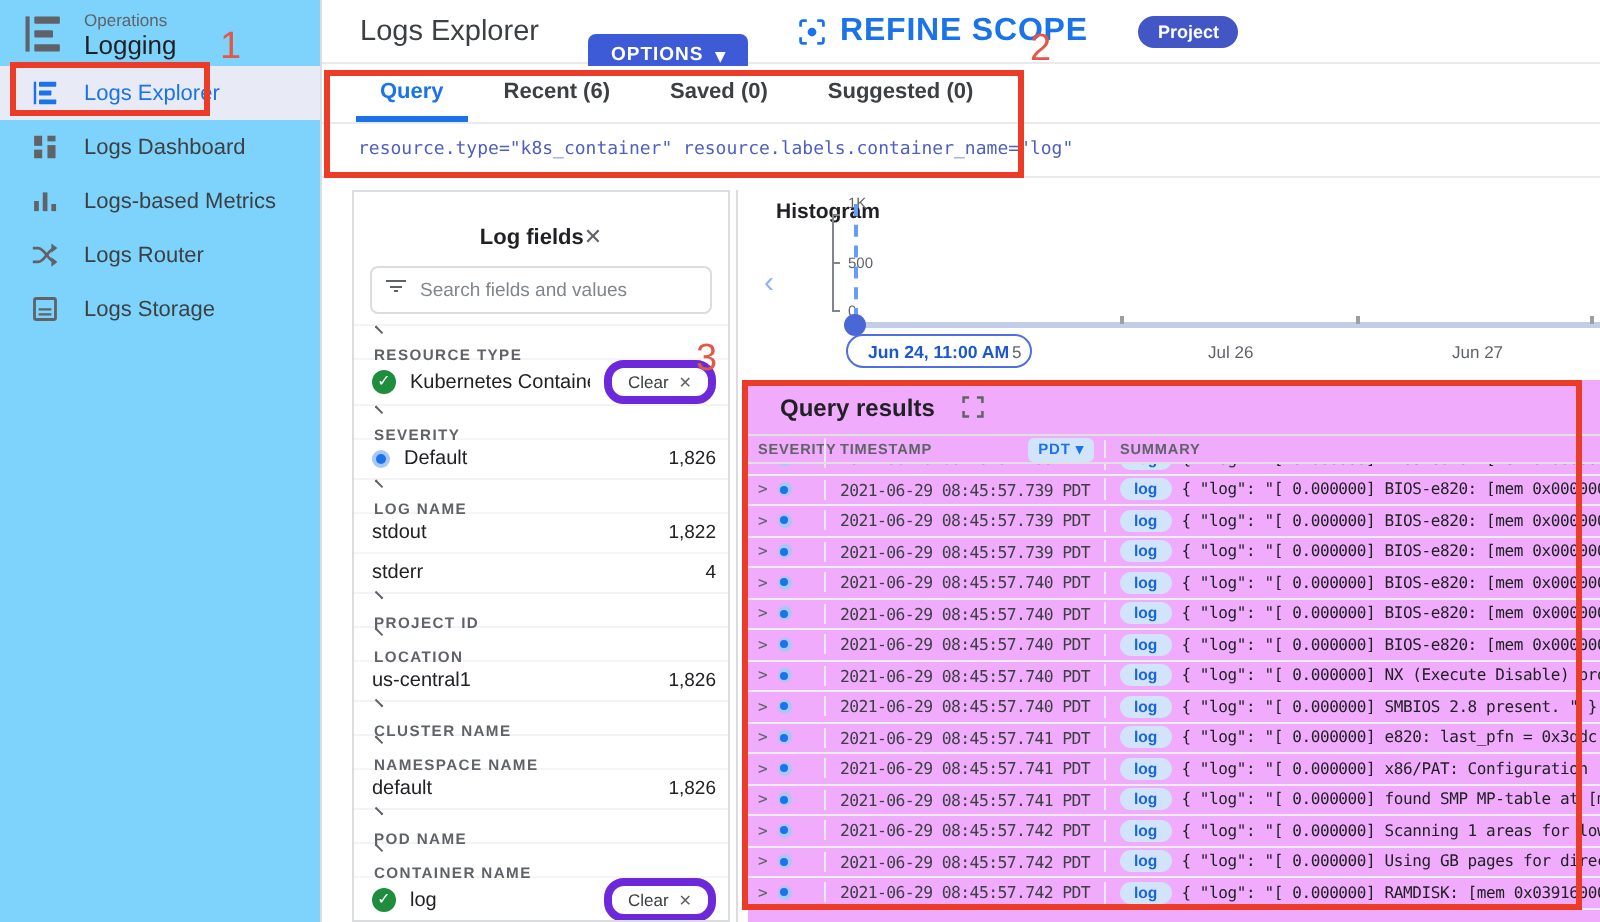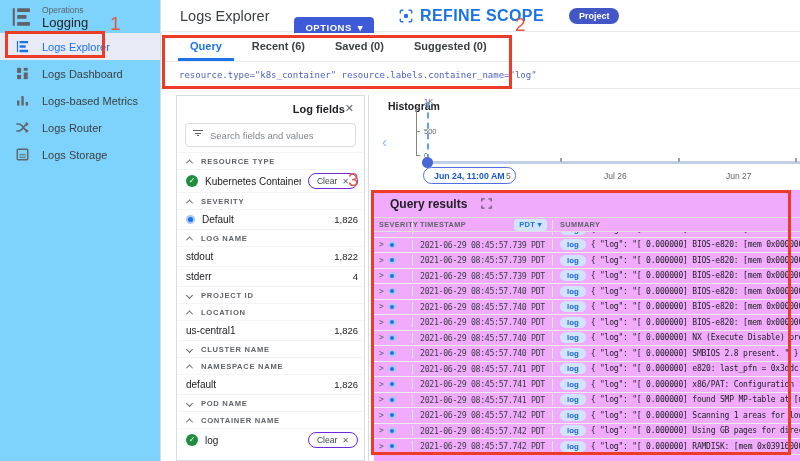--- a/index.html
+++ b/index.html
@@ -28,42 +28,42 @@
 
   
   .tabs-row { position:absolute; left:161px; top:33px; width:639px; height:29px; display:flex; align-items:stretch; gap:6px; padding-left:17px; border-bottom:1px solid #e8eaed; background:#fff; }
   .tab { display:flex; align-items:center; padding:0 12px; font-size:11px; font-weight:bold; color:#3c4043; border-bottom:3px solid transparent; cursor:pointer; }
   .tab.active { color:#1a73e8; border-bottom-color:#1a73e8; }
   .query-row { position:absolute; left:161px; top:62px; width:639px; height:27px; display:flex; align-items:center; padding-left:18px; border-bottom:1px solid #e8eaed; background:#fff; }
   .query-text { font-family:"DejaVu Sans Mono", monospace; font-size:9px; color:#4d5fc0; white-space:nowrap; }
 
   
   .fields-panel { position:absolute; left:176px; top:95px; width:189px; height:366px; border:1px solid #dadce0; background:#fff; overflow:hidden; }
-  .fp-head { display:flex; align-items:center; justify-content:flex-end; height:25px; padding:0 10px; }
+  .fp-head { display:flex; align-items:center; justify-content:center; height:25px; padding:0 10px;margin-top:10px; }
   .fp-title { font-size:11px; font-weight:bold; color:#202124; }
   .fp-close { color:#5f6368; font-size:11px; cursor:pointer; }
   .fp-search-wrap { position:relative; margin:2px 8px 5px; }
   .fp-search { width:100%; height:24px; border:1px solid #dadce0; border-radius:4px; font-size:9.5px; padding:0 6px 0 24px; color:#202124; font-family:"Liberation Sans",sans-serif; outline:none; }
   .fp-search::placeholder { color:#80868b; }
   .filter-icon { position:absolute; left:8px; top:7px; width:10px; height:2px; border-top:1.4px solid #5f6368; }
   .filter-icon::before { content:""; position:absolute; left:2px; top:1.6px; width:6px; border-top:1.4px solid #5f6368; }
   .filter-icon::after { content:""; position:absolute; left:4px; top:4.2px; width:2px; border-top:1.4px solid #5f6368; }
-  .fsec-h { display:flex; align-items:center; gap:9px; height:17px; padding-left:10px; border-top:1px solid #f1f3f4; cursor:pointer; }
+  .fsec-h { display:flex; gap:9px; height:17px; padding-left:10px; border-top:1px solid #f1f3f4; cursor:pointer;flex-direction:column; }
   .fsec-label { font-size:7.6px; color:#5f6368; letter-spacing:.7px; font-weight:bold; }
   .chev { display:inline-block; width:5px; height:5px; border-right:1.4px solid #5f6368; border-bottom:1.4px solid #5f6368; }
   .chev.up { transform:rotate(-135deg) translate(-1px,-1px); }
   .chev.down { transform:rotate(45deg); }
   .fitem { display:flex; align-items:center; gap:7px; min-height:20px; padding:0 6px 0 9px; border-top:1px solid #f5f5f5; cursor:pointer; }
   .fitem.tall { min-height:23px; }
   .fname { font-size:10px; color:#202124; flex:1; white-space:nowrap; overflow:hidden; }
   .fcount { font-size:9.5px; color:#202124; }
   .gcheck { width:12px; height:12px; border-radius:50%; background:#1e8e3e; color:#fff; font-size:8px; line-height:12px; text-align:center; flex:none; }
   .sev-dot { width:9px; height:9px; border-radius:50%; background:#a8c7fa; position:relative; flex:none; }
   .sev-dot::after { content:""; position:absolute; left:2px; top:2px; width:5px; height:5px; border-radius:50%; background:#1a73e8; }
-  .clear-chip { display:flex; align-items:center; gap:5px; border:1px solid #6d28d9; border-radius:10px; padding:2px 8px; font-size:8.5px; color:#3c4043; cursor:pointer; }
+  .clear-chip { display:flex; align-items:center; gap:5px; border:4px solid #6d28d9; border-radius:10px; padding:2px 8px; font-size:8.5px; color:#3c4043; cursor:pointer; }
   .clear-chip .cx { font-size:8px; color:#5f6368; }
   .content-divider { position:absolute; left:368px; top:95px; width:1px; height:366px; background:#dadce0; }
 
   
   .histogram { position:absolute; left:374px; top:95px; width:426px; height:94px; background:#fff; }
   .h-title { position:absolute; left:14px; top:5px; font-size:10.5px; font-weight:bold; color:#202124; }
   .h-prev { position:absolute; left:8px; top:38px; font-size:15px; color:#8ab4f8; cursor:pointer; }
   .h-bracket { position:absolute; left:42px; top:12px; height:48px; width:4px; border-left:1px solid #80868b; }
   .h-ytick { position:absolute; left:42px; width:4px; border-top:1px solid #80868b; }
   .h-ylab { position:absolute; left:50px; font-size:7.5px; color:#5f6368; }

